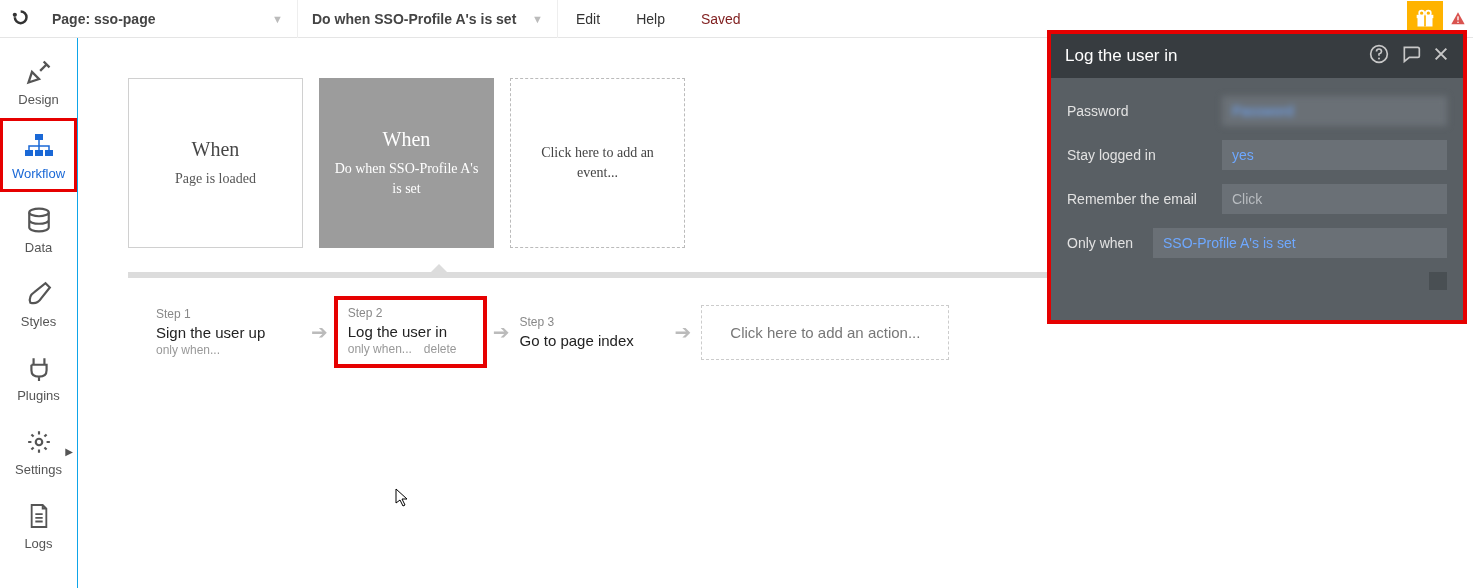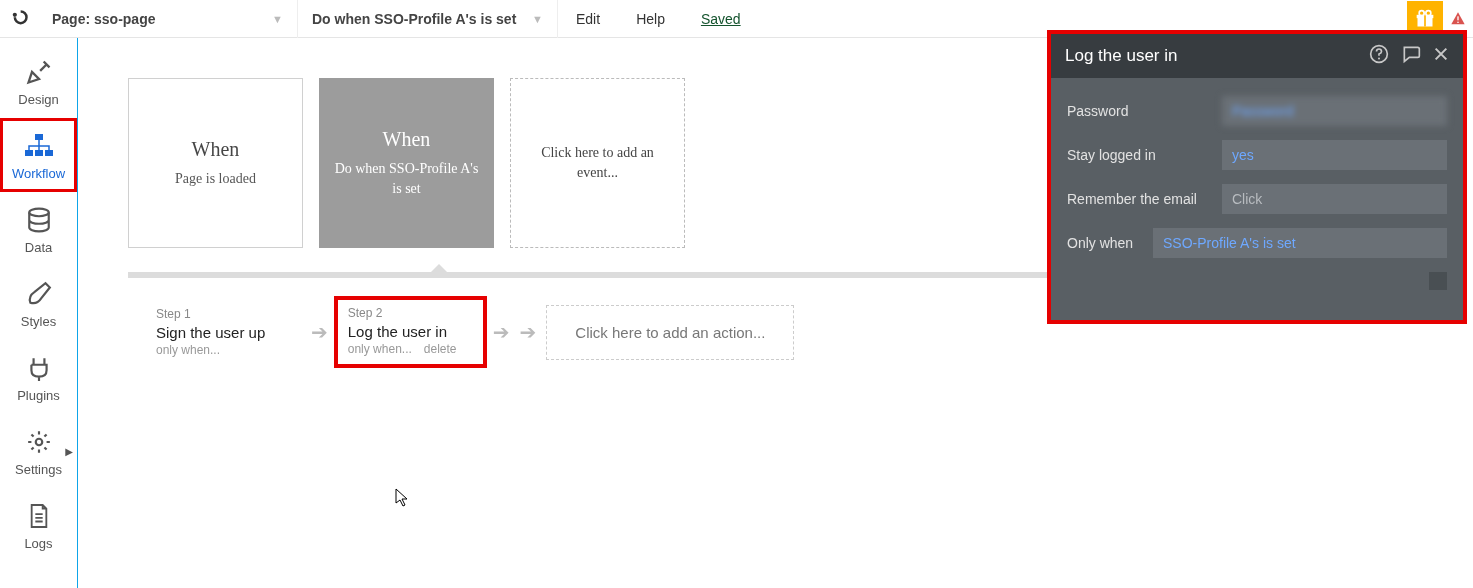--- a/index.html
+++ b/index.html
@@ -5,21 +5,21 @@
 * { box-sizing: border-box; margin: 0; padding: 0; }
 body { font-family: "Helvetica Neue", Arial, sans-serif; font-size: 14px; color: #333; background: #fff; width: 1473px; height: 588px; overflow: hidden; position: relative; }
 
 
 .topbar { height: 38px; border-bottom: 1px solid #e5e5e5; display: flex; align-items: center; padding: 0 0; }
 .topbar .logo { width: 38px; height: 38px; display: flex; align-items: center; justify-content: center; font-size: 22px; font-weight: bold; color: #333; }
 .topbar .dropdown { display: flex; align-items: center; padding: 0 14px; height: 38px; color: #444; border-right: 1px solid #eee; min-width: 260px; justify-content: space-between; cursor: pointer; font-weight: bold; }
 .topbar .dropdown.narrow { min-width: 260px; }
 .topbar .chevron { color: #bbb; font-size: 11px; margin-left: 8px; }
 .topbar .menu-item { padding: 12px 18px; height: 30px; display: flex; align-items: center; cursor: pointer; color: #333; }
-.topbar .menu-item.disabled { color: #14532d; cursor: default; text-decoration: underline; }
+.topbar .menu-item.disabled { color: #7f1d1d; cursor: default; }
 .topbar .spacer { flex: 1; }
 .topbar .gift-btn { width: 36px; height: 36px; background: #ffb300; display: flex; align-items: center; justify-content: center; color: #fff; font-size: 18px; }
 .topbar .alert-btn { width: 30px; display: flex; align-items: center; justify-content: center; color: #d9534f; font-size: 16px; }
 
 
 .sidebar { position: absolute; left: 0; top: 38px; bottom: 0; width: 78px; border-right: 1px solid #0ea5e9; background: #fff; padding-top: 6px; }
 .sidebar .nav-item { display: flex; flex-direction: column; align-items: center; justify-content: center; height: 74px; cursor: pointer; color: #555; position: relative; }
 .sidebar .nav-item .nav-icon { height: 32px; display: flex; align-items: center; justify-content: center; margin-bottom: 4px; }
 .sidebar .nav-item .nav-label { font-size: 13px; }
 .sidebar .nav-item.selected { color: #1a68d6; }
@@ -206,20 +206,24 @@
       <div class="arrow">➔</div>
       <div class="step selected selected-box">
         <div class="step-num">Step 2</div>
         <div class="step-title">Log the user in</div>
         <div class="step-actions">
           <span class="step-sub">only when...</span>
           <span class="step-sub">delete</span>
         </div>
       </div>
       <div class="arrow">➔</div>
+      <div class="step">
+        <div class="step-num">Step 3</div>
+        <div class="step-title">Go to page index</div>
+      </div>
       <div class="arrow">➔</div>
       <div class="add-action">Click here to add an action...</div>
     </div>
   </div>
 
 </div>
 
 <div class="prop-panel">
   <div class="prop-header">
     <div class="title">Log the user in</div>

